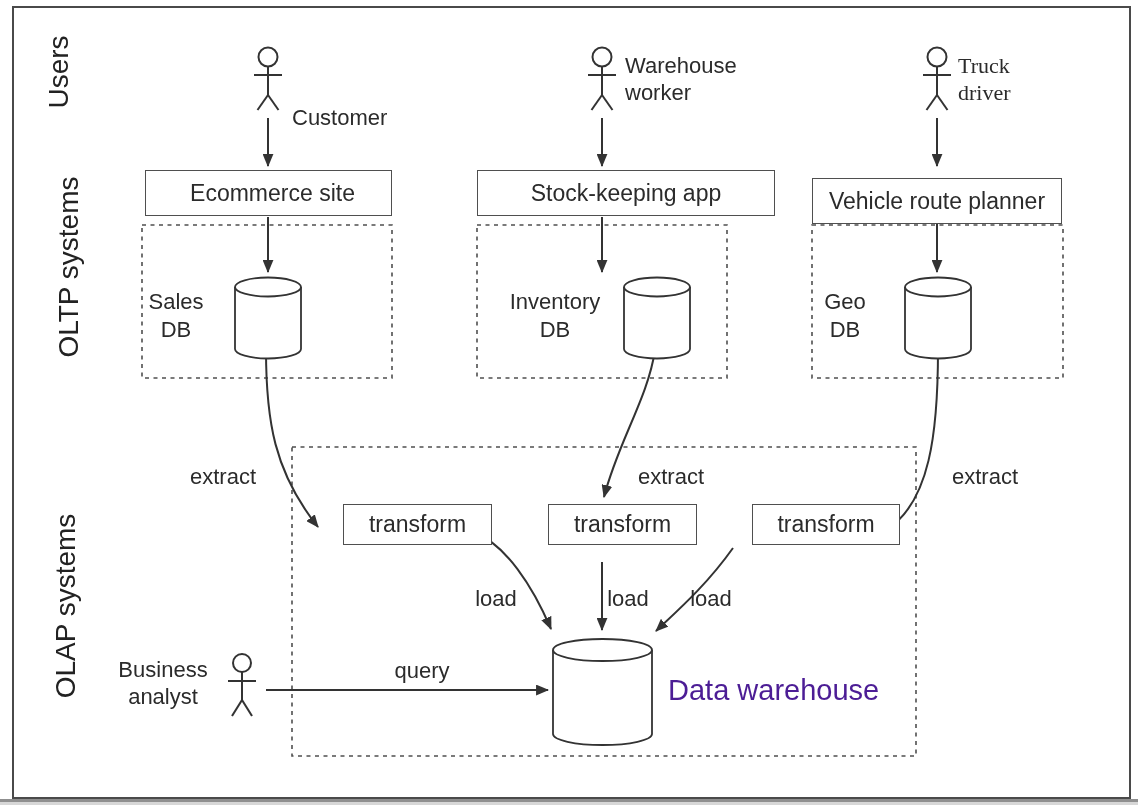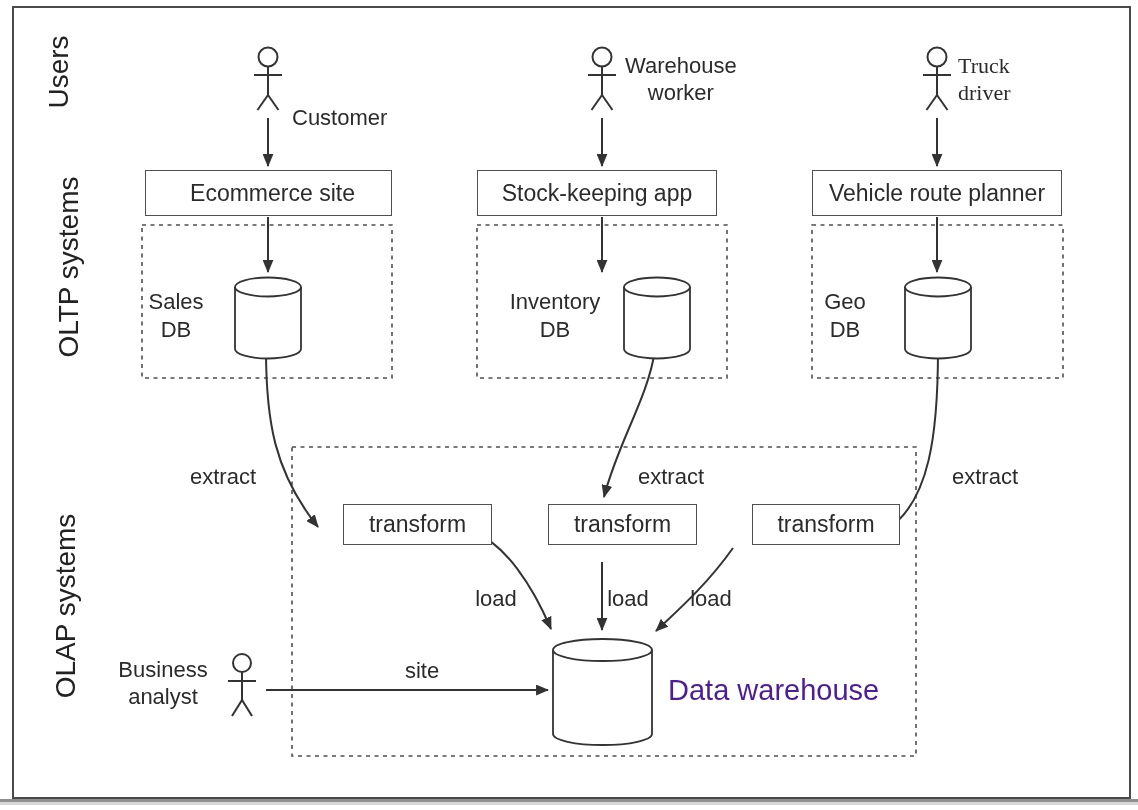--- a/index.html
+++ b/index.html
@@ -123,34 +123,34 @@
         <ellipse cx="602.5" cy="650" rx="49.5" ry="11"></ellipse>
       </g>
     </g>
   </svg>
 
   <div class="rot" style="left:59px;top:72px;">Users</div>
   <div class="rot" style="left:69px;top:267px;">OLTP systems</div>
   <div class="rot" style="left:66px;top:606px;">OLAP systems</div>
 
   <div class="lbl" style="left:292px;top:64px;margin-top:40px;">Customer</div>
-  <div class="lbl" style="left:625px;top:52px;text-align:center;">Warehouse
+  <div class="lbl" style="left:625px;top:52px;">Warehouse
 worker</div>
   <div class="lbl" style="left:958px;top:52px;font-family:Liberation Serif, serif;">Truck
 driver</div>
   <div class="lbl right" style="left:108px;top:656px;width:110px;">Business
 analyst</div>
 
   <div class="sysbox" style="left:145px;width:247px;padding-left:8px;">
     <span>Ecommerce site</span>
   </div>
-  <div class="sysbox" style="left:477px;width:240px;">
+  <div class="sysbox" style="left:477px;width:298px;">
     <span>Stock-keeping app</span>
   </div>
-  <div class="sysbox" style="left:812px;width:250px;">
+  <div class="sysbox" style="left:812px;width:250px;margin-top:8px;">
     <span>Vehicle route planner</span>
   </div>
 
   <div class="lbl right" style="left:130px;top:288px;width:92px;line-height:28px;">Sales
 DB</div>
   <div class="lbl right" style="left:498px;top:288px;width:114px;line-height:28px;">Inventory
 DB</div>
   <div class="lbl right" style="left:798px;top:288px;width:94px;line-height:28px;">Geo
 DB</div>
 
@@ -165,19 +165,19 @@
     <span>transform</span>
   </div>
   <div class="tbox" style="left:732px;width:148px;">
     <span>transform</span>
   </div>
 
   <div class="lbl center" style="left:451px;top:585px;width:90px;">load</div>
   <div class="lbl center" style="left:583px;top:585px;width:90px;">load</div>
   <div class="lbl center" style="left:666px;top:585px;width:90px;">load</div>
 
-  <div class="lbl center" style="left:372px;top:657px;width:100px;">site</div>
+  <div class="lbl center" style="left:372px;top:657px;width:100px;">query</div>
 
   <div class="dw-lbl" style="left:668px;top:674px;">Data warehouse</div>
 
   <div class="page-edge-dark"></div>
   <div class="page-edge-light"></div>
 </div>
 
 </body></html>

